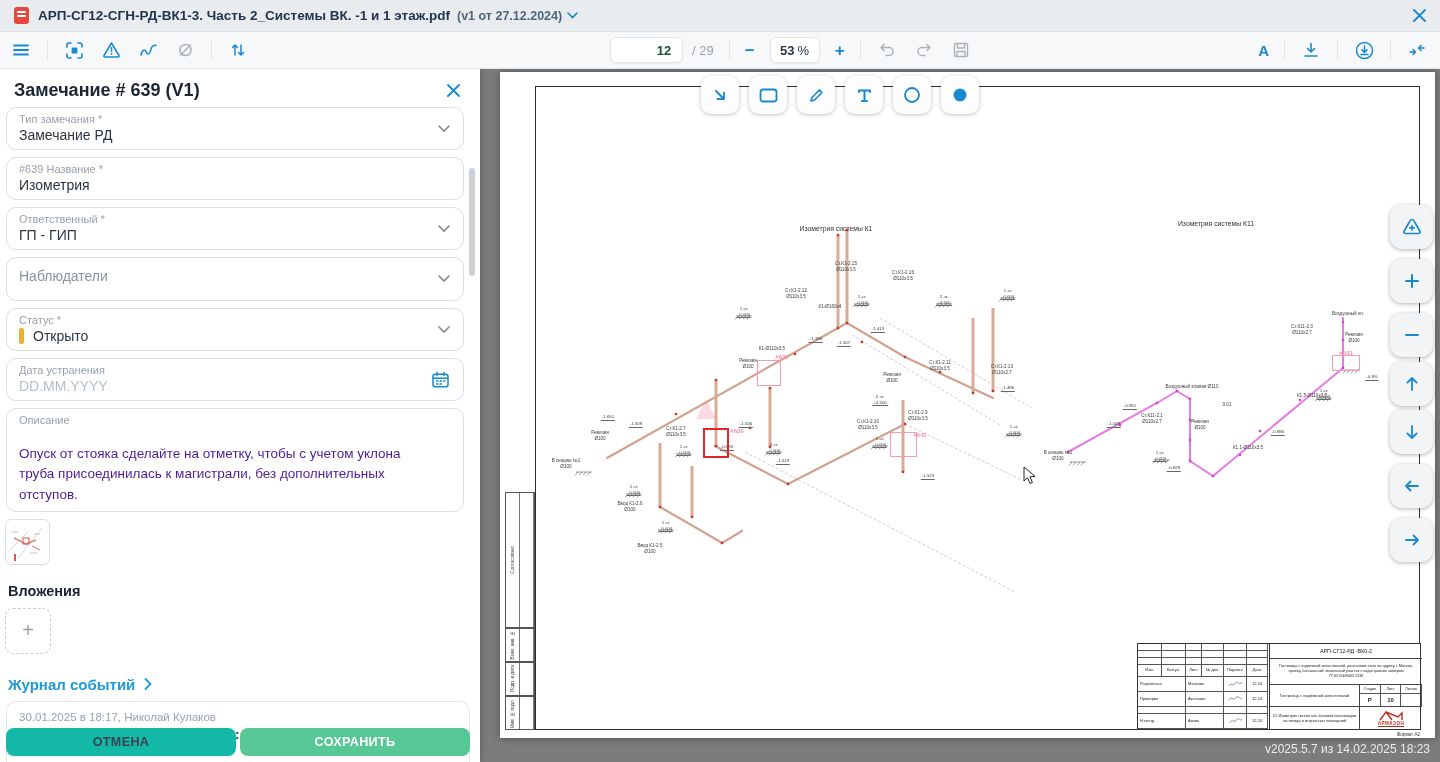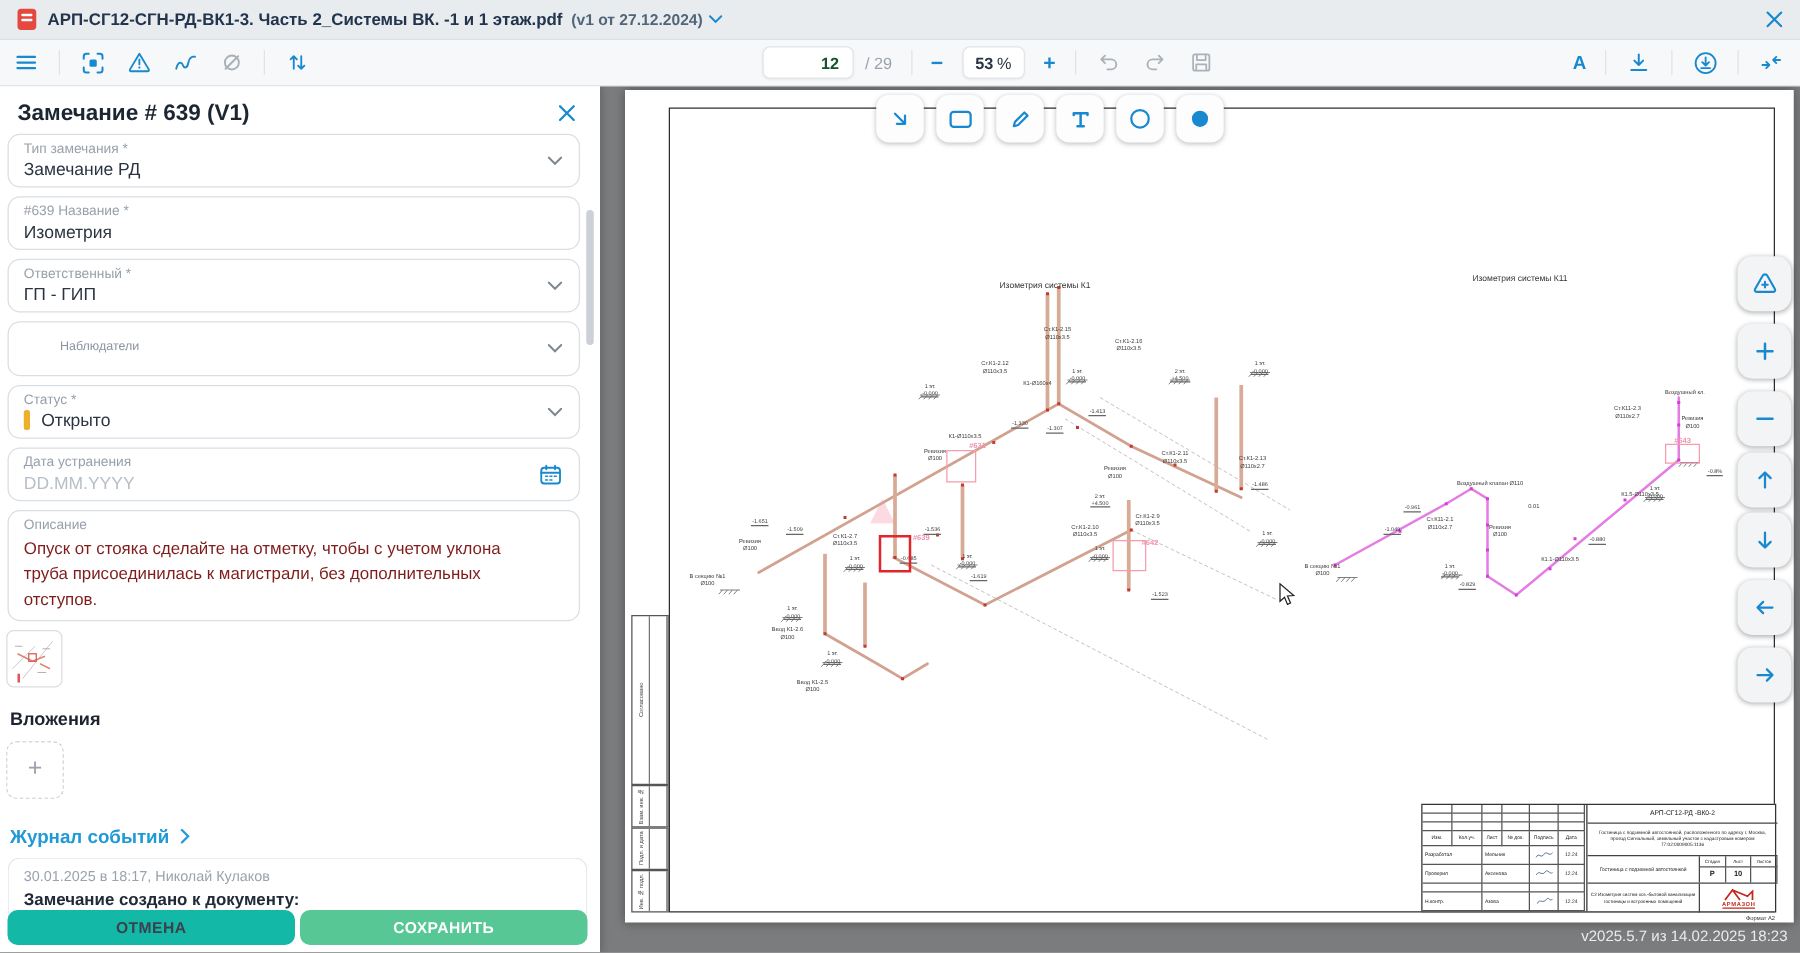--- a/index.html
+++ b/index.html
@@ -30,24 +30,24 @@
   .panel{position:absolute;left:0;top:68px;width:480px;height:694px;background:#fff;box-shadow:2px 0 6px rgba(0,0,0,.18);z-index:30;box-sizing:border-box;}
   .panel-head{display:flex;align-items:center;padding:12px 14px 6px 14px;}
   .panel-head h1{margin:0;font-size:18px;font-weight:bold;color:#1c2633;}
   .p-close{margin-left:auto;cursor:pointer;display:flex;margin-right:6px;}
   .fld{position:relative;margin:0 16px 7px 6px;border:1px solid #d9dee3;border-radius:10px;background:#fff;padding:5px 38px 6px 12px;min-height:24px;}
   .fld .lab{font-size:11px;color:#98a1ab;display:block;}
   .fld .val{font-size:14px;color:#2b3442;margin-top:2px;display:flex;align-items:center;}
   .fld .ph{color:#b6bec6;}
   .fld .chev,.fld .cal{position:absolute;right:13px;top:50%;transform:translateY(-50%);display:flex;cursor:pointer;}
   .fld.single{padding-top:9px;padding-bottom:9px;}
-  .fld.single .lab1{font-size:10px;color:#8a94a0;margin-left:29px;}
+  .fld.single .lab1{font-size:14px;color:#8a94a0;}
   .statusbar{display:inline-block;width:5px;height:16px;border-radius:2px;background:#edb02c;margin-right:9px;}
   .fld.desc{min-height:58px;}
-  .fld.desc .txt{font-size:13.5px;color:#7f1d1d;line-height:1.5;margin-top:3px;}
+  .fld.desc .txt{font-size:13.5px;color:#4c1d95;line-height:1.5;margin-top:18px;}
   .sec-title{font-size:14.5px;font-weight:bold;color:#1d2430;margin:18px 0 9px 8px;}
   .thumb{width:43px;height:44px;border:1px solid #d9dee3;border-radius:6px;margin-left:5px;overflow:hidden;background:#fff;cursor:pointer;}
   .plusbox{width:44px;height:44px;border:1.5px dashed #c9cfd5;border-radius:8px;margin-left:5px;display:flex;align-items:center;justify-content:center;color:#9aa2ab;font-size:20px;cursor:pointer;}
   .journal-link{display:flex;align-items:center;gap:9px;margin:22px 0 8px 8px;color:#1f9ad6;font-size:15px;font-weight:bold;cursor:pointer;}
   .jcard{margin:0 10px 0 6px;border:1px solid #e3e7ea;border-bottom:none;border-radius:10px 10px 0 0;padding:9px 12px 4px 12px;height:52px;overflow:hidden;}
   .jmeta{font-size:11.5px;color:#9aa3ad;}
   .jact{font-size:13.5px;font-weight:bold;color:#212b38;margin-top:4px;}
   .pscroll{position:absolute;right:5px;top:100px;width:6px;height:108px;border-radius:3px;background:#cbd1d7;}
   .panel-actions{position:absolute;left:6px;right:10px;bottom:6px;display:flex;gap:4px;}
   .btn{flex:1;height:28px;border:none;border-radius:8px;font-family:inherit;font-size:12.5px;font-weight:bold;letter-spacing:.4px;cursor:pointer;}

